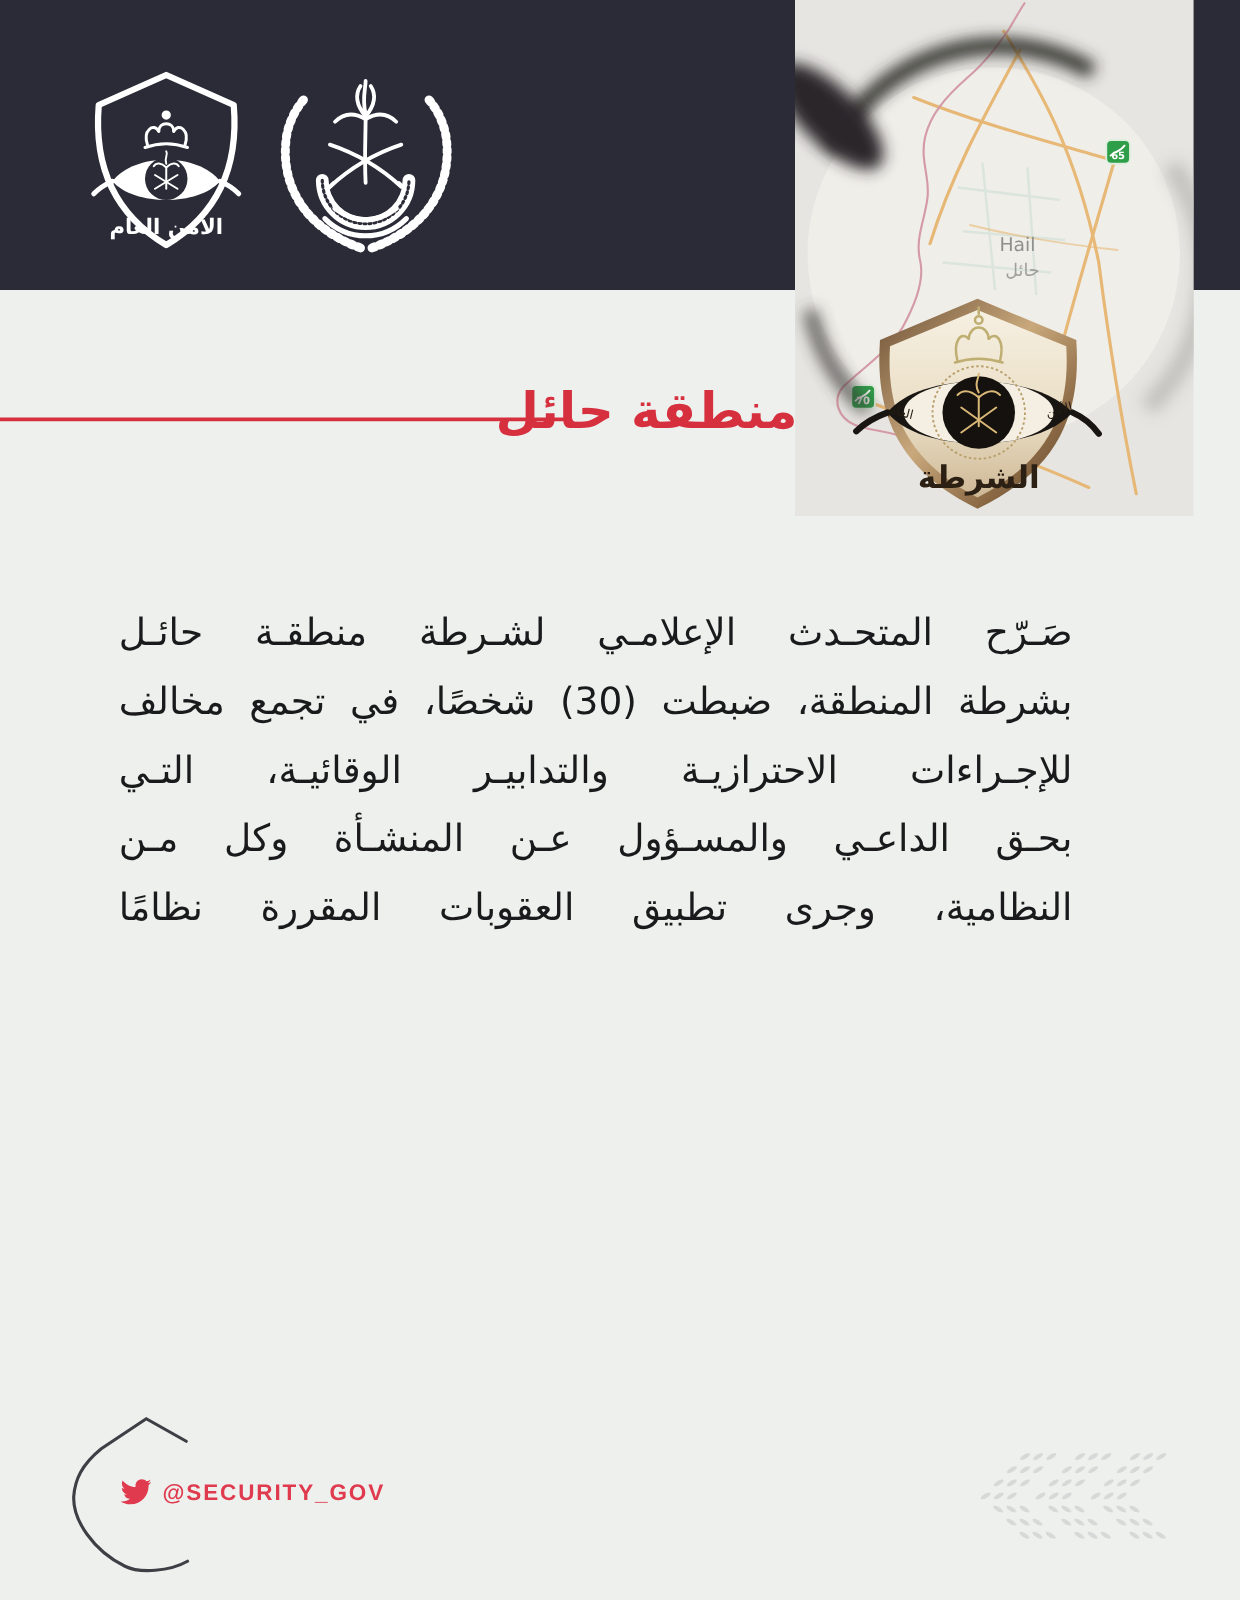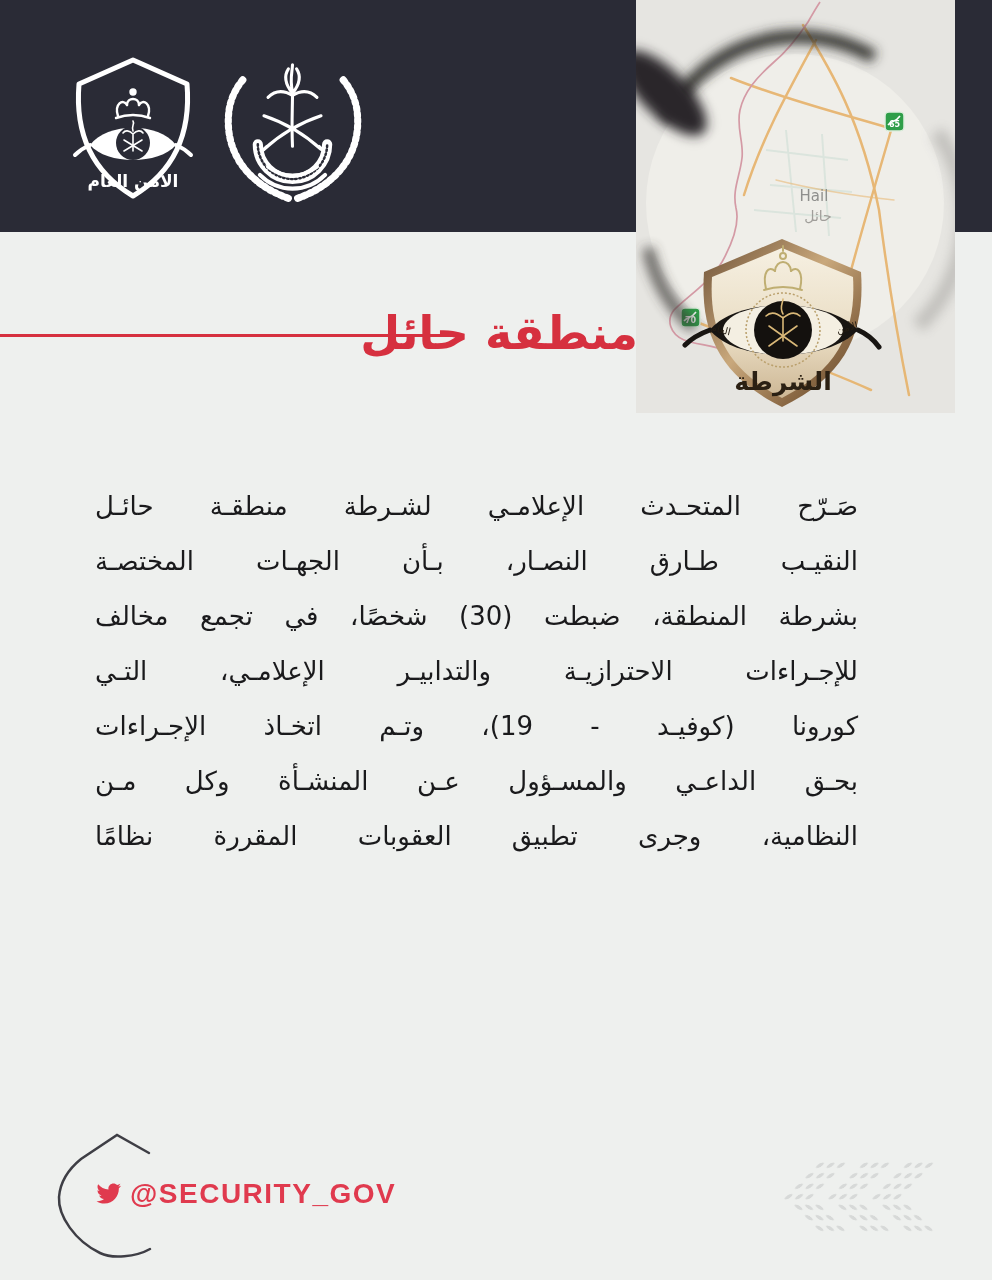--- a/index.html
+++ b/index.html
@@ -6,32 +6,32 @@
   #page{position:relative;width:992px;height:1280px;background:#eef0ee;overflow:hidden;
         font-family:"DejaVu Sans",sans-serif;}
   
   .header{position:absolute;left:0;top:0;width:992px;height:232px;background:#2a2b36;padding-left:28px;}
   .logo-ps{position:absolute;left:62px;top:54px;}
   .logo-moi{position:absolute;left:215px;top:52px;}
   
   .photo{position:absolute;left:636px;top:0;width:319px;height:413px;}
   
   .title-line{position:absolute;left:0;top:334px;width:453px;height:3px;background:#d6303f;}
-  .page-title{position:absolute;top:306px;right:354px;font-size:46px;font-weight:bold;
+  .page-title{position:absolute;top:306px;right:354px;font-size:40px;font-weight:bold;
               color:#d6303f;direction:rtl;white-space:nowrap;letter-spacing:0;}
   
   .body-text{position:absolute;left:95px;top:479px;width:763px;direction:rtl;color:#1a1a1c;}
-  .body-text .ln{font-size:26px;line-height:55px;height:55px;text-align:justify;
+  .body-text .ln{font-size:30px;line-height:55px;height:55px;text-align:justify;
                  text-align-last:justify;white-space:nowrap;}
   .body-text .ln.last{text-align-last:right;}
   
   .shield-deco{position:absolute;left:50px;top:1126px;}
   .social{position:absolute;left:95px;top:1183px;display:flex;flex-direction:column;gap:6px;}
   .social .row{display:flex;align-items:center;gap:8px;color:#e03a4e;
-               font-family:"Liberation Sans",sans-serif;font-weight:bold;font-size:28px;
+               font-family:"Liberation Sans",sans-serif;font-weight:bold;font-size:18px;
                letter-spacing:1.5px;}
   .social .row .txt{line-height:22px;}
   
   .dg{position:absolute;width:32px;background-image:radial-gradient(circle,#d7d9d8 2.5px,rgba(215,217,216,0) 3px);
       background-size:10.5px 10.5px;transform-origin:0 0;}
   .dgu{top:1160px;height:42px;transform:skewX(-45deg);}
   .dgl{top:1202px;height:32px;transform:skewX(45deg);}
 </style>
 </head>
 <body>
@@ -173,24 +173,22 @@
       <text x="84" y="333" font-size="10" fill="#241c12" text-anchor="middle" direction="rtl" transform="rotate(14 84 333)">العام</text>
       <text x="147" y="390" font-size="25" font-weight="bold" fill="#2b2013" text-anchor="middle" direction="rtl">الشرطة</text>
     </g>
   </svg>
 
   <div class="title-line"></div>
   <div class="page-title">منطقة حائل</div>
 
   <div class="body-text">
     <div class="ln">صَـرّح المتحـدث الإعلامـي لشـرطة منطقـة حائـل</div>
-    <div class="ln">النقيـب طـارق النصـار، بـأن الجهـات المختصـة</div>
     <div class="ln">بشرطة المنطقة، ضبطت (30) شخصًا، في تجمع مخالف</div>
-    <div class="ln">للإجـراءات الاحترازيـة والتدابيـر الإعلامـي، التـي</div>
-    <div class="ln">كورونا (كوفيـد - 19)، وتـم اتخـاذ الإجـراءات</div>
+    <div class="ln">للإجـراءات الاحترازيـة والتدابيـر الوقائيـة، التـي</div>
     <div class="ln">بحـق الداعـي والمسـؤول عـن المنشـأة وكل مـن</div>
     <div class="ln">النظامية، وجرى تطبيق العقوبات المقررة نظامًا</div>
   </div>
 
   <svg class="shield-deco" width="110" height="140" viewBox="0 0 110 140">
     <path d="M99,27 L67,9 L31,33 C15,46 10,58 9,71 C8,90 25,115 50,127 C62,133 86,131 100,123" fill="none" stroke="#3e3e45" stroke-width="2.5" stroke-linecap="round"></path>
   </svg>
 
   <div class="social">
     <div class="row">

